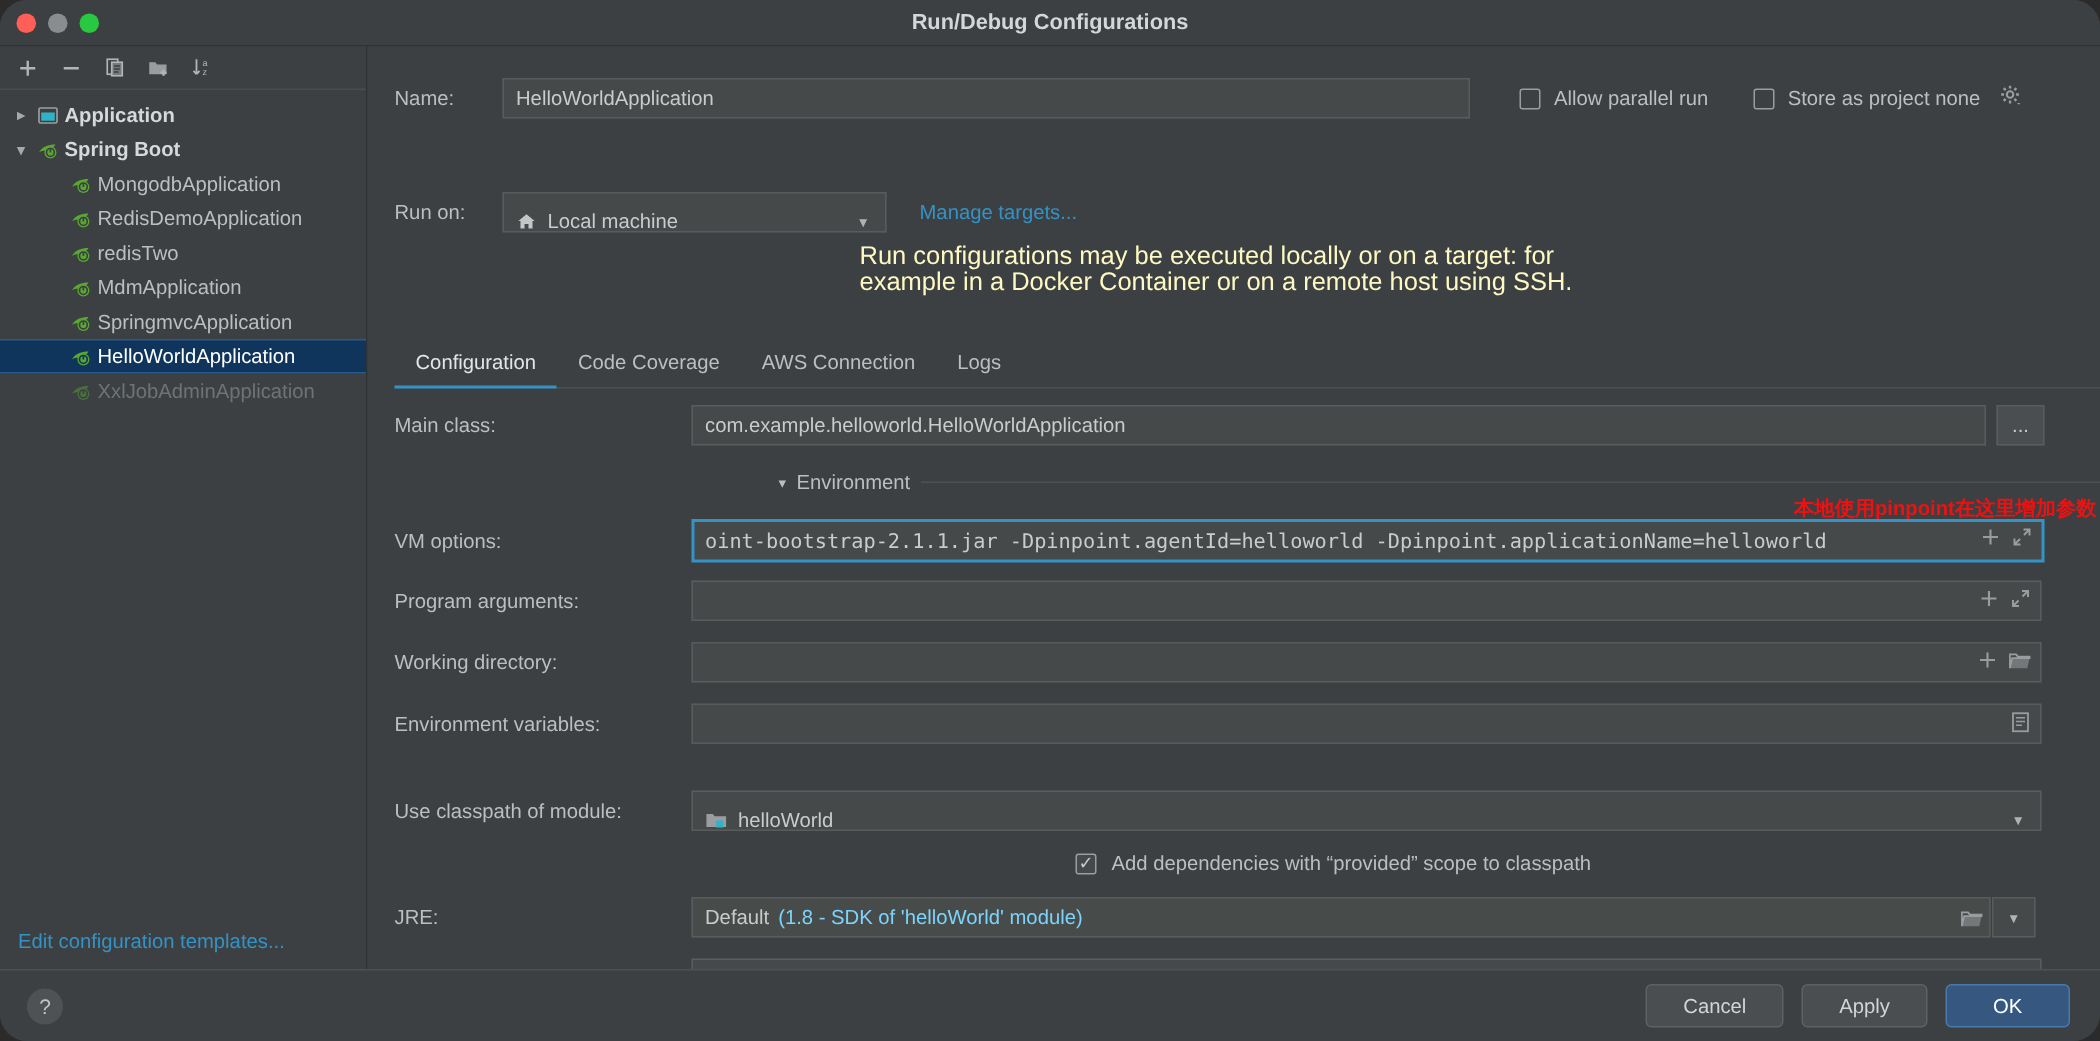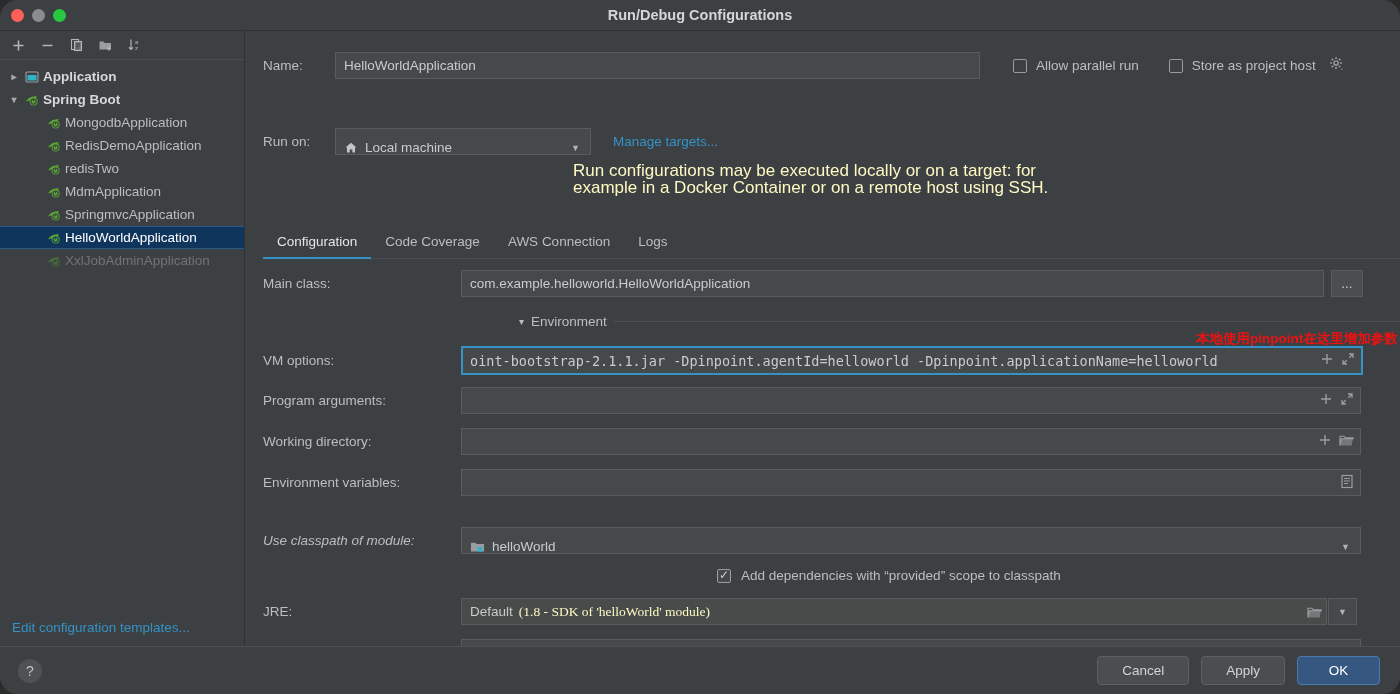--- a/index.html
+++ b/index.html
@@ -238,21 +238,21 @@
     overflow: hidden;
   }
   .mono {
     font-family: "DejaVu Sans Mono", "Liberation Mono", monospace;
     font-size: 13.5px;
     color: #c9cbcc;
     white-space: nowrap;
     overflow: hidden;
   }
 
-  .muted { color: #fef9c3; font-family: Liberation Serif, serif; }
+  .muted { color: #7dd3fc; }
 
   
   .bottombar {
     flex: 0 0 auto;
     height: 48px;
     background: #3c4043;
     border-top: 1px solid #4d5153;
     display: flex; align-items: center;
     padding: 0 20px 0 18px;
   }
@@ -456,21 +456,21 @@
           <div class="lbl" style="width:72px;">Name:</div>
           <div class="tfield" style="width:645px;">HelloWorldApplication</div>
 
           <div class="row" style="margin-left:33px; gap:9px;">
             <span class="cbox"></span>
             <span class="lbl">Allow parallel run</span>
           </div>
 
           <div class="row" style="margin-left:30px; gap:9px;">
             <span class="cbox"></span>
-            <span class="lbl">Store as project host</span>
+            <span class="lbl">Store as project none</span>
             <span style="margin-left:4px;">
               <svg width="15" height="15" viewBox="0 0 16 16">
                 <circle cx="7.5" cy="7.5" r="2.3" fill="none" stroke="#9a9da0" stroke-width="1.5"></circle>
                 <g stroke="#9a9da0" stroke-width="1.7">
                   <path d="M7.5 1.2v2M7.5 11.8v2M1.2 7.5h2M11.8 7.5h2M3 3l1.4 1.4M10.6 10.6L12 12M12 3l-1.4 1.4M4.4 10.6L3 12"></path>
                 </g>
                 <path d="M12.5 13.5l1.2 1.3 1.2-1.3z" fill="#9a9da0"></path>
               </svg>
             </span>
           </div>
@@ -583,21 +583,21 @@
                 <svg width="14" height="15" viewBox="0 0 14 15">
                   <rect x="2" y="1.5" width="10" height="12" fill="none" stroke="#9a9da0" stroke-width="1.2"></rect>
                   <path d="M4 4.5h6M4 7h6M4 9.5h4" stroke="#9a9da0" stroke-width="1.1"></path>
                 </svg>
               </span>
             </span>
           </div>
         </div>
 
         <div class="row" style="position:absolute; left:18px; top:496px; width:1364px;">
-          <div class="lbl" style="width:198px;font-style:italic;">Use classpath of module:</div>
+          <div class="lbl" style="width:198px;">Use classpath of module:</div>
           <div class="combo" style="width:900px;">
             <span style="margin-right:7px; display:flex;">
               <svg width="15" height="14" viewBox="0 0 16 14">
                 <path d="M1 2.4h4.6l1.2 1.5H15v7.8H1z" fill="#9a9da0"></path>
                 <rect x="8" y="7" width="5" height="5" fill="#2fb3c9"></rect>
               </svg>
             </span>
             <span>helloWorld</span>
             <span class="caret">▼</span>
           </div>

